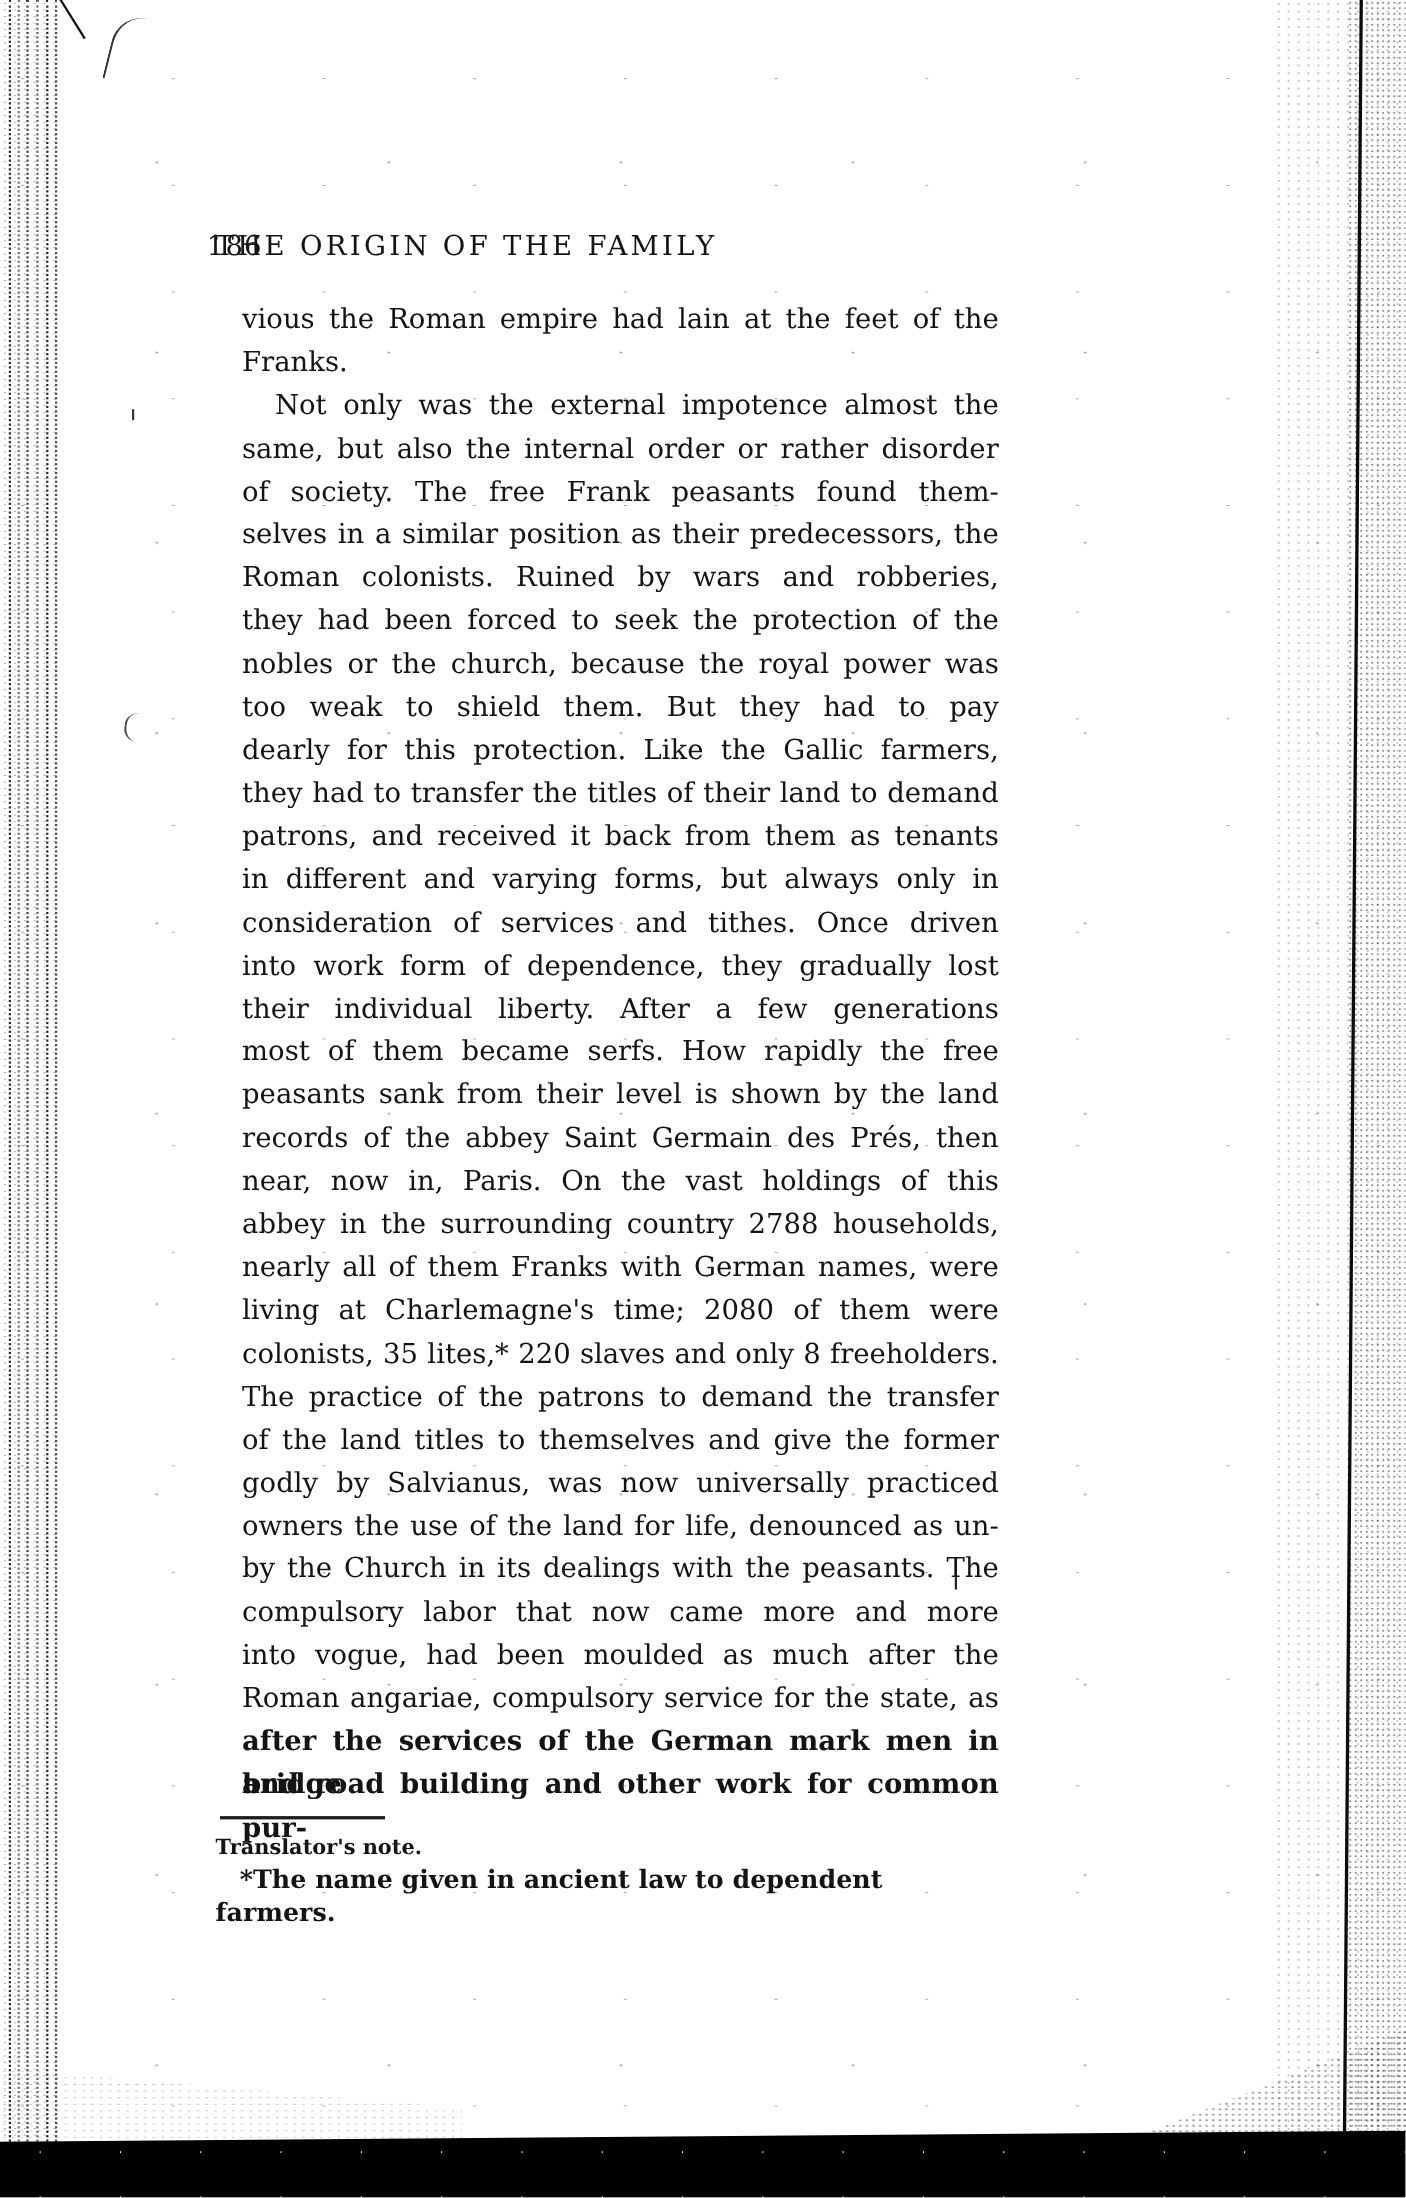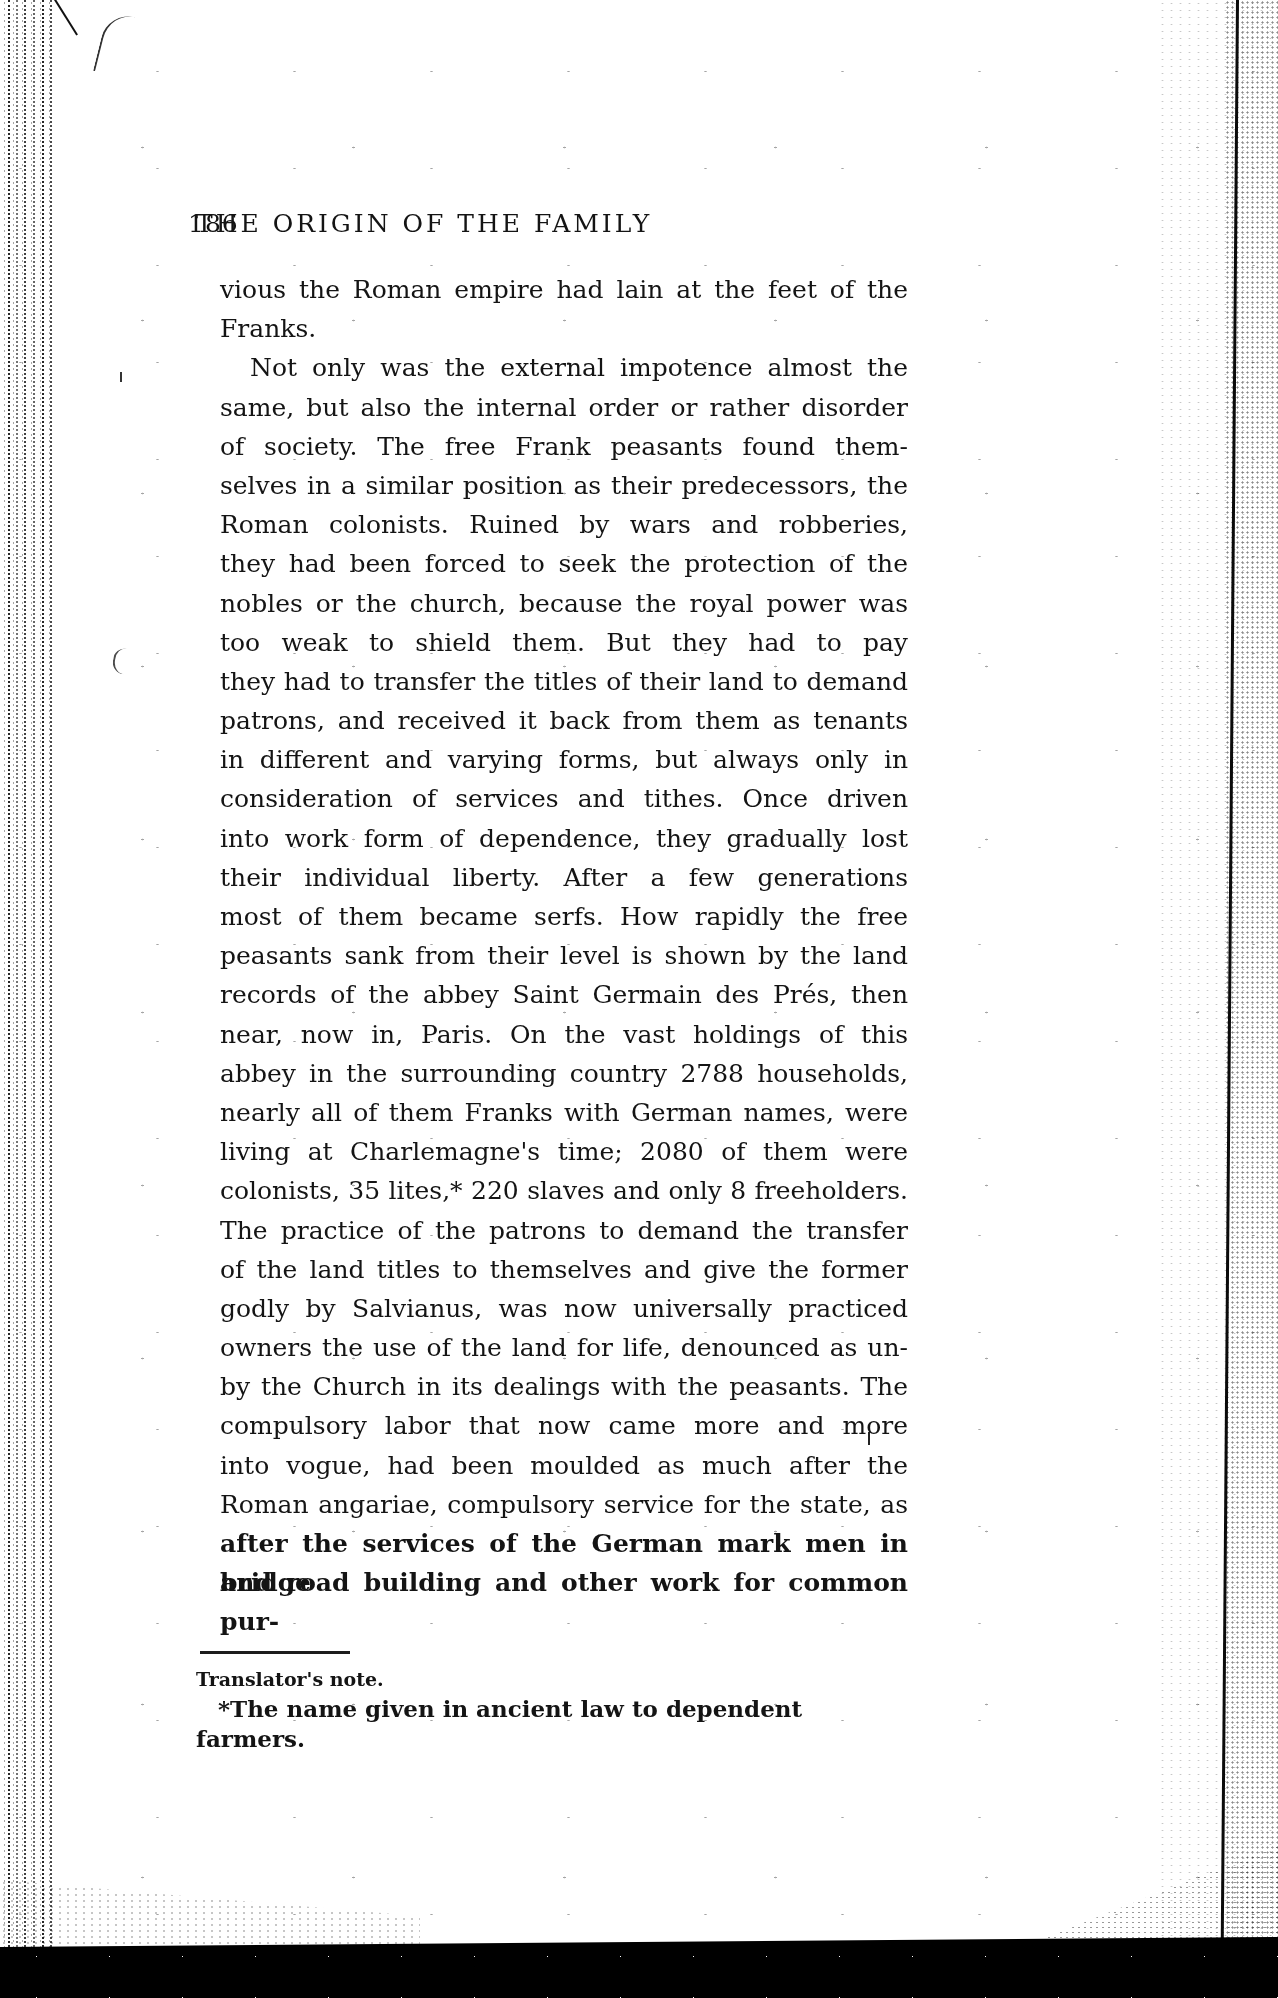--- a/index.html
+++ b/index.html
@@ -132,20 +132,21 @@
     <div class="line">vious the Roman empire had lain at the feet of the</div>
     <div class="line para-end">Franks.</div>
     <div class="line indent">Not only was the external impotence almost the</div>
     <div class="line">same, but also the internal order or rather disorder</div>
     <div class="line">of society.  The free Frank peasants found them-</div>
     <div class="line">selves in a similar position as their predecessors, the</div>
     <div class="line">Roman colonists.  Ruined by wars and robberies,</div>
     <div class="line">they had been forced to seek the protection of the</div>
     <div class="line">nobles or the church, because the royal power was</div>
     <div class="line">too weak to shield them.  But they had to pay</div>
+    <div class="line">dearly for this protection.  Like the Gallic farmers,</div>
     <div class="line">they had to transfer the titles of their land to demand</div>
     <div class="line">patrons, and received it back from them as tenants</div>
     <div class="line">in different and varying forms, but always only in</div>
     <div class="line">consideration of services and tithes.  Once driven</div>
     <div class="line">into work form of dependence, they gradually lost</div>
     <div class="line">their individual liberty.  After a few generations</div>
     <div class="line">most of them became serfs.  How rapidly the free</div>
     <div class="line">peasants sank from their level is shown by the land</div>
     <div class="line">records of the abbey Saint Germain des Prés, then</div>
     <div class="line">near, now in, Paris.  On the vast holdings of this</div>

